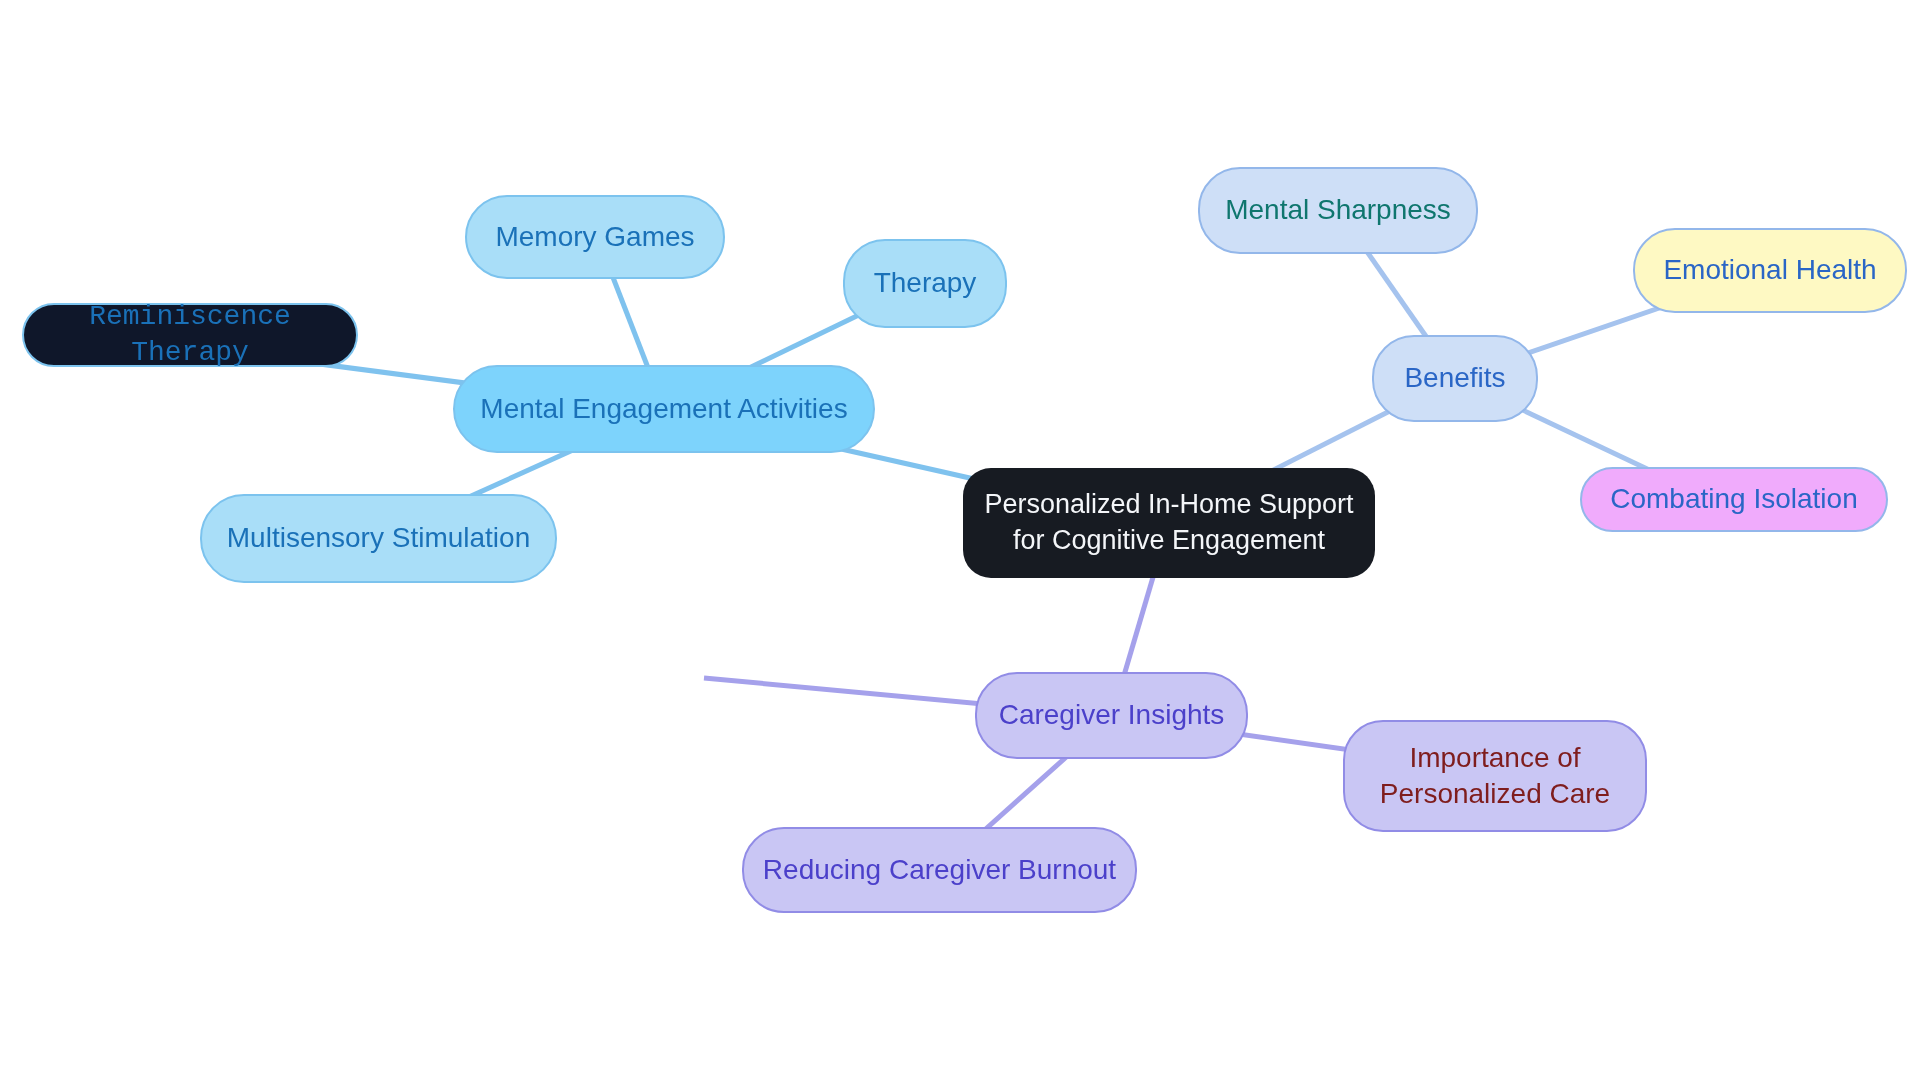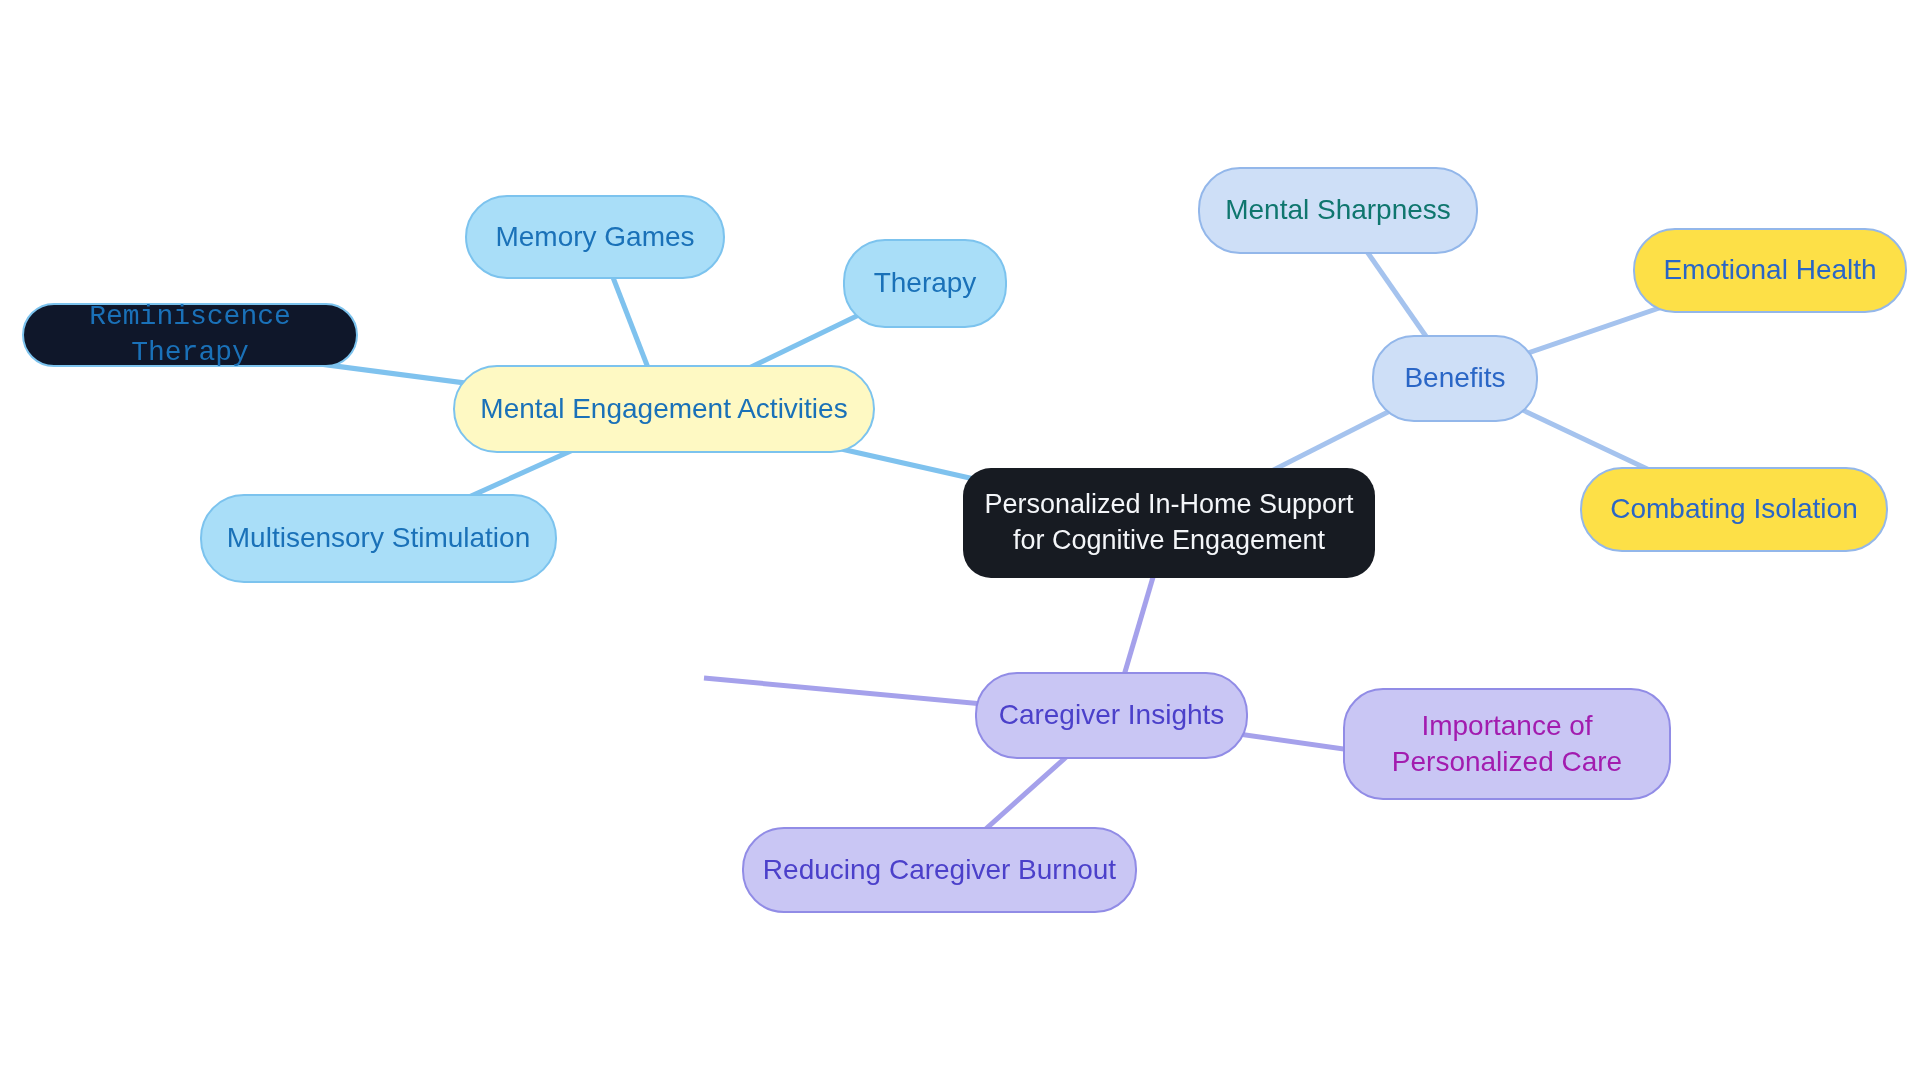--- a/index.html
+++ b/index.html
@@ -62,28 +62,28 @@
     <line x1="1455" y1="378" x2="1734" y2="510" stroke-width="5" stroke="#a5c3ee"></line>
 
     <line x1="1169" y1="523" x2="1112" y2="716" stroke-width="5" stroke="#a5a1eb"></line>
     <line x1="1112" y1="716" x2="704" y2="678" stroke-width="5" stroke="#a5a1eb"></line>
     <line x1="1112" y1="716" x2="1533" y2="776" stroke-width="5" stroke="#a5a1eb"></line>
     <line x1="1112" y1="716" x2="940" y2="870" stroke-width="5" stroke="#a5a1eb"></line>
   </svg>
 
   <div class="node central" style="left: 963px; top: 468px; width: 412px; height: 110px; background: rgb(23, 27, 34); color: rgb(244, 246, 249);">Personalized In-Home Support for Cognitive Engagement</div>
 
-  <div class="node" style="left: 453px; top: 365px; width: 422px; height: 88px; background: #fef9c3; border-color: rgb(124, 195, 238); color: rgb(26, 113, 184);">Mental Engagement Activities</div>
+  <div class="node" style="left: 453px; top: 365px; width: 422px; height: 88px; background: #7dd3fc; border-color: rgb(124, 195, 238); color: rgb(26, 113, 184);">Mental Engagement Activities</div>
   <div class="node" style="left: 465px; top: 189px; width: 260px; height: 84px; border-radius: 42px; background: rgb(169, 222, 248); border-color: rgb(124, 195, 238); color: rgb(26, 113, 184); margin-top: 6px;">Memory Games</div>
   <div class="node" style="left: 843px; top: 239px; width: 164px; height: 89px; border-radius: 42px; background: rgb(169, 222, 248); border-color: rgb(124, 195, 238); color: rgb(26, 113, 184);">Therapy</div>
   <div class="node" style="left: 22px; top: 303px; width: 336px; height: 64px; background: #0f172a; border-color: rgb(124, 195, 238); color: rgb(26, 113, 184); font-family: Liberation Mono, monospace;">Reminiscence Therapy</div>
   <div class="node" style="left: 200px; top: 494px; width: 357px; height: 89px; background: rgb(169, 222, 248); border-color: rgb(124, 195, 238); color: rgb(26, 113, 184);">Multisensory Stimulation</div>
 
   <div class="node" style="left: 1372px; top: 335px; width: 166px; height: 87px; border-radius: 42px; background: rgb(206, 223, 247); border-color: rgb(147, 183, 234); color: rgb(42, 102, 198);">Benefits</div>
   <div class="node" style="left: 1198px; top: 167px; width: 280px; height: 87px; border-radius: 42px; background: rgb(206, 223, 247); border-color: rgb(147, 183, 234); color: #0f766e;">Mental Sharpness</div>
-  <div class="node" style="left: 1633px; top: 228px; width: 274px; height: 85px; border-radius: 42px; background: #fde047; border-color: rgb(147, 183, 234); color: rgb(42, 102, 198);">Emotional Health</div>
-  <div class="node" style="left: 1580px; top: 467px; width: 308px; height: 85px; border-radius: 42px; background: #fde047; border-color: rgb(147, 183, 234); color: rgb(42, 102, 198);">Combating Isolation</div>
+  <div class="node" style="left: 1633px; top: 228px; width: 274px; height: 85px; border-radius: 42px; background: #fef9c3; border-color: rgb(147, 183, 234); color: rgb(42, 102, 198);">Emotional Health</div>
+  <div class="node" style="left: 1580px; top: 467px; width: 308px; height: 65px; border-radius: 42px; background: #f0abfc; border-color: rgb(147, 183, 234); color: rgb(42, 102, 198);">Combating Isolation</div>
 
   <div class="node" style="left: 975px; top: 672px; width: 273px; height: 87px; border-radius: 42px; background: rgb(201, 198, 244); border-color: rgb(145, 140, 230); color: rgb(75, 64, 202);">Caregiver Insights</div>
-  <div class="node" style="left: 1343px; top: 688px; width: 328px; height: 112px; border-radius: 40px; background: rgb(201, 198, 244); border-color: rgb(145, 140, 230); color: #a21caf;">Importance of Personalized Care</div>
+  <div class="node" style="left: 1343px; top: 720px; width: 304px; height: 112px; border-radius: 40px; background: rgb(201, 198, 244); border-color: rgb(145, 140, 230); color: #7f1d1d;">Importance of Personalized Care</div>
   <div class="node" style="left: 742px; top: 827px; width: 395px; height: 86px; border-radius: 42px; background: rgb(201, 198, 244); border-color: rgb(145, 140, 230); color: rgb(75, 64, 202);">Reducing Caregiver Burnout</div>
 
 </div>
 
 </body></html>

